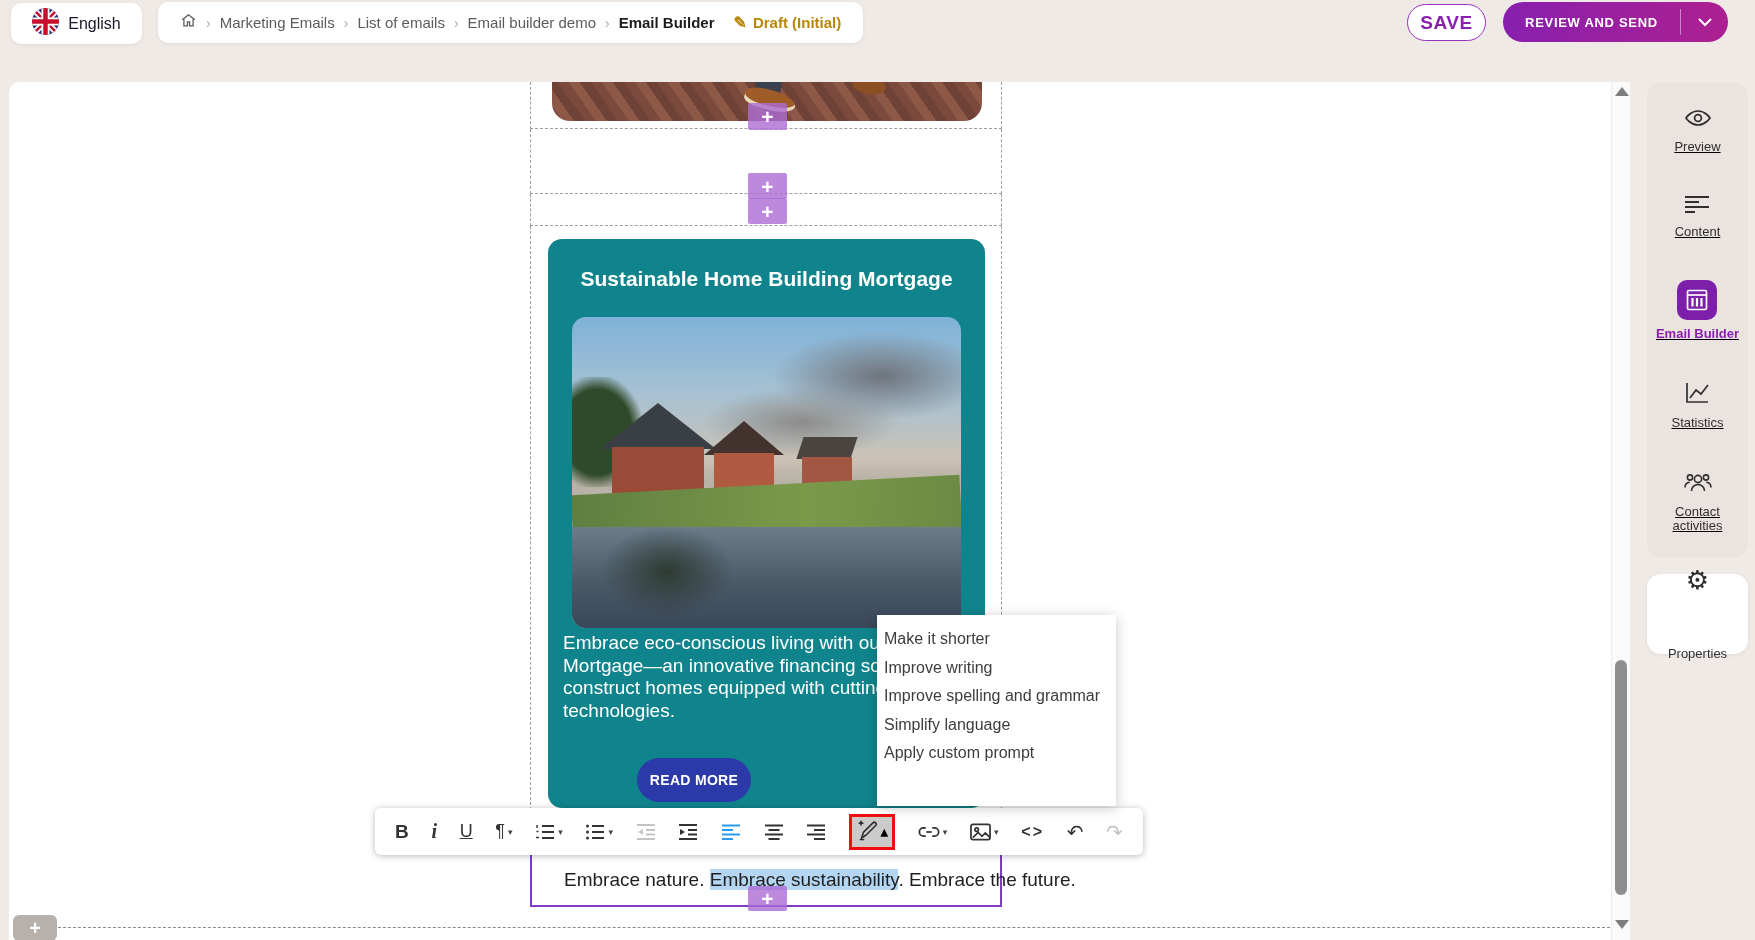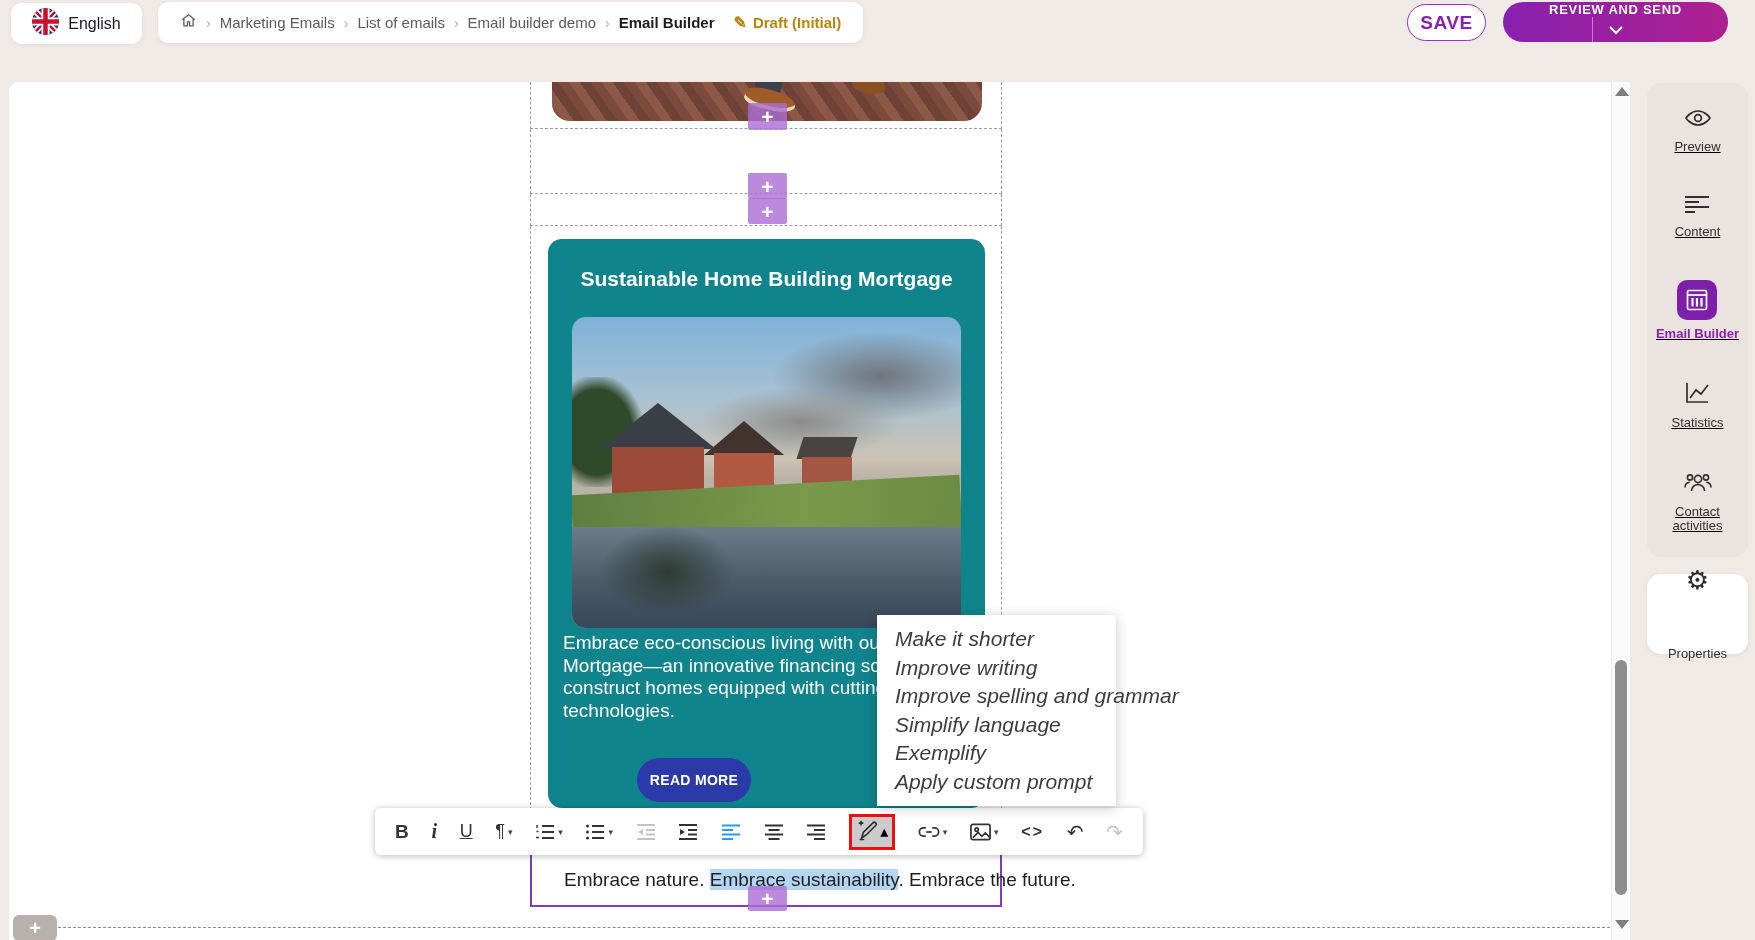--- a/index.html
+++ b/index.html
@@ -15,21 +15,21 @@
   .crumb { font-size:15px; color:#5b5b5b; white-space:nowrap; }
   .crumb.bold { color:#1c1c1c; font-weight:bold; }
   .crumb-sep { color:#ababab; font-size:14px; }
   .draft { display:flex; align-items:center; gap:6px; margin-left:10px; color:#b8860b; font-weight:bold; font-size:15px; }
   .draft .pencil { font-size:16px; }
   .save-btn { position:absolute; left:1407px; top:4px; width:79px; height:37px; border-radius:19px; background:#fff;
     border:1.5px solid #9b30bd; color:#8a1fb0; font-weight:bold; font-size:19px; letter-spacing:.5px;
     display:flex; align-items:center; justify-content:center; cursor:pointer; }
   .review-btn { position:absolute; left:1503px; top:2px; width:225px; height:40px; border-radius:21px;
     background:linear-gradient(90deg,#8820ae,#ad2090); color:#fff; font-weight:bold; font-size:13px; letter-spacing:.7px;
-    display:flex; align-items:center; cursor:pointer;flex-direction:column; }
+    display:flex; align-items:center; cursor:pointer; }
   .review-btn .txt { flex:1; text-align:center; }
   .review-btn .chev { width:48px; height:26px; border-left:1px solid rgba(255,255,255,.45); display:flex; align-items:center; justify-content:center; }
 
   
   .canvas { position:absolute; left:9px; top:82px; width:1621px; height:858px; background:#fff; border-radius:10px 0 0 0; }
 
   .dashed-row { position:absolute; border:1px dashed #9e9e9e; border-top:none; }
   .dashed-side { position:absolute; border-left:1px dashed #9e9e9e; border-right:1px dashed #9e9e9e; }
   .footer-dash { position:absolute; left:4px; top:845px; width:1617px; border-top:1.5px dashed #8a8a8a; }
 
@@ -75,21 +75,21 @@
 
   
   .vscroll { position:absolute; right:0; top:0; width:19px; height:858px; background:#fbfafa; border-left:1px solid #efecec; }
   .vscroll .arrow { position:absolute; left:3px; width:0; height:0; border-left:7px solid transparent; border-right:7px solid transparent; cursor:pointer; }
   .vscroll .up { top:5px; border-bottom:9px solid #7e7e7e; }
   .vscroll .down { top:838px; border-top:9px solid #7e7e7e; }
   .vscroll .thumb { position:absolute; left:3px; top:578px; width:12px; height:235px; background:#8e8e8e; border-radius:7px; cursor:pointer; }
 
   
   .ai-menu { position:absolute; left:868px; top:533px; width:239px; height:191px; background:#fff; box-shadow:0 2px 12px rgba(0,0,0,.22); padding:10px 0; z-index:30; }
-  .ai-menu .item { height:28.5px; display:flex; align-items:center; padding-left:18px; font-size:21px; color:#3d3d3d; cursor:pointer; white-space:nowrap;font-style:italic; }
+  .ai-menu .item { height:28.5px; display:flex; align-items:center; padding-left:7px; font-size:16px; color:#3d3d3d; cursor:pointer; white-space:nowrap; }
 
   
   .fmt-toolbar { position:absolute; left:366px; top:726px; width:768px; height:47px; background:#fff; border-radius:6px;
     box-shadow:0 1px 7px rgba(0,0,0,.28); display:flex; align-items:center; justify-content:space-between; padding:0 20px; z-index:20; }
   .tb { display:flex; align-items:center; gap:3px; cursor:pointer; color:#333; }
   .tb .glyph-b { font-weight:bold; font-size:19px; }
   .tb .glyph-i { font-family:"Liberation Serif",serif; font-style:italic; font-size:20px; font-weight:bold; }
   .tb .glyph-u { font-size:18px; text-decoration:underline; }
   .tb .glyph-p { font-size:18px; }
   .tb .glyph-code { font-size:16px; font-weight:bold; letter-spacing:2px; }
@@ -326,21 +326,20 @@
     <span class="tb disabled">
         <span class="uarrow">↷</span>
       </span>
   </div>
 
   <div class="ai-menu">
     <div class="item">Make it shorter</div>
     <div class="item">Improve writing</div>
     <div class="item">Improve spelling and grammar</div>
     <div class="item">Simplify language</div>
-    <div class="item">Exemplify</div>
     <div class="item">Apply custom prompt</div>
   </div>
 </div>
 
 <div class="side-panel">
   <div class="side-item">
     <span>
       <svg width="28" height="22" viewBox="0 0 28 22" fill="none" stroke="#2f2f2f" stroke-width="1.7">
           <path d="M2 11s4.5-7 12-7 12 7 12 7-4.5 7-12 7S2 11 2 11z"></path>
           <circle cx="14" cy="11" r="3.4"></circle>

